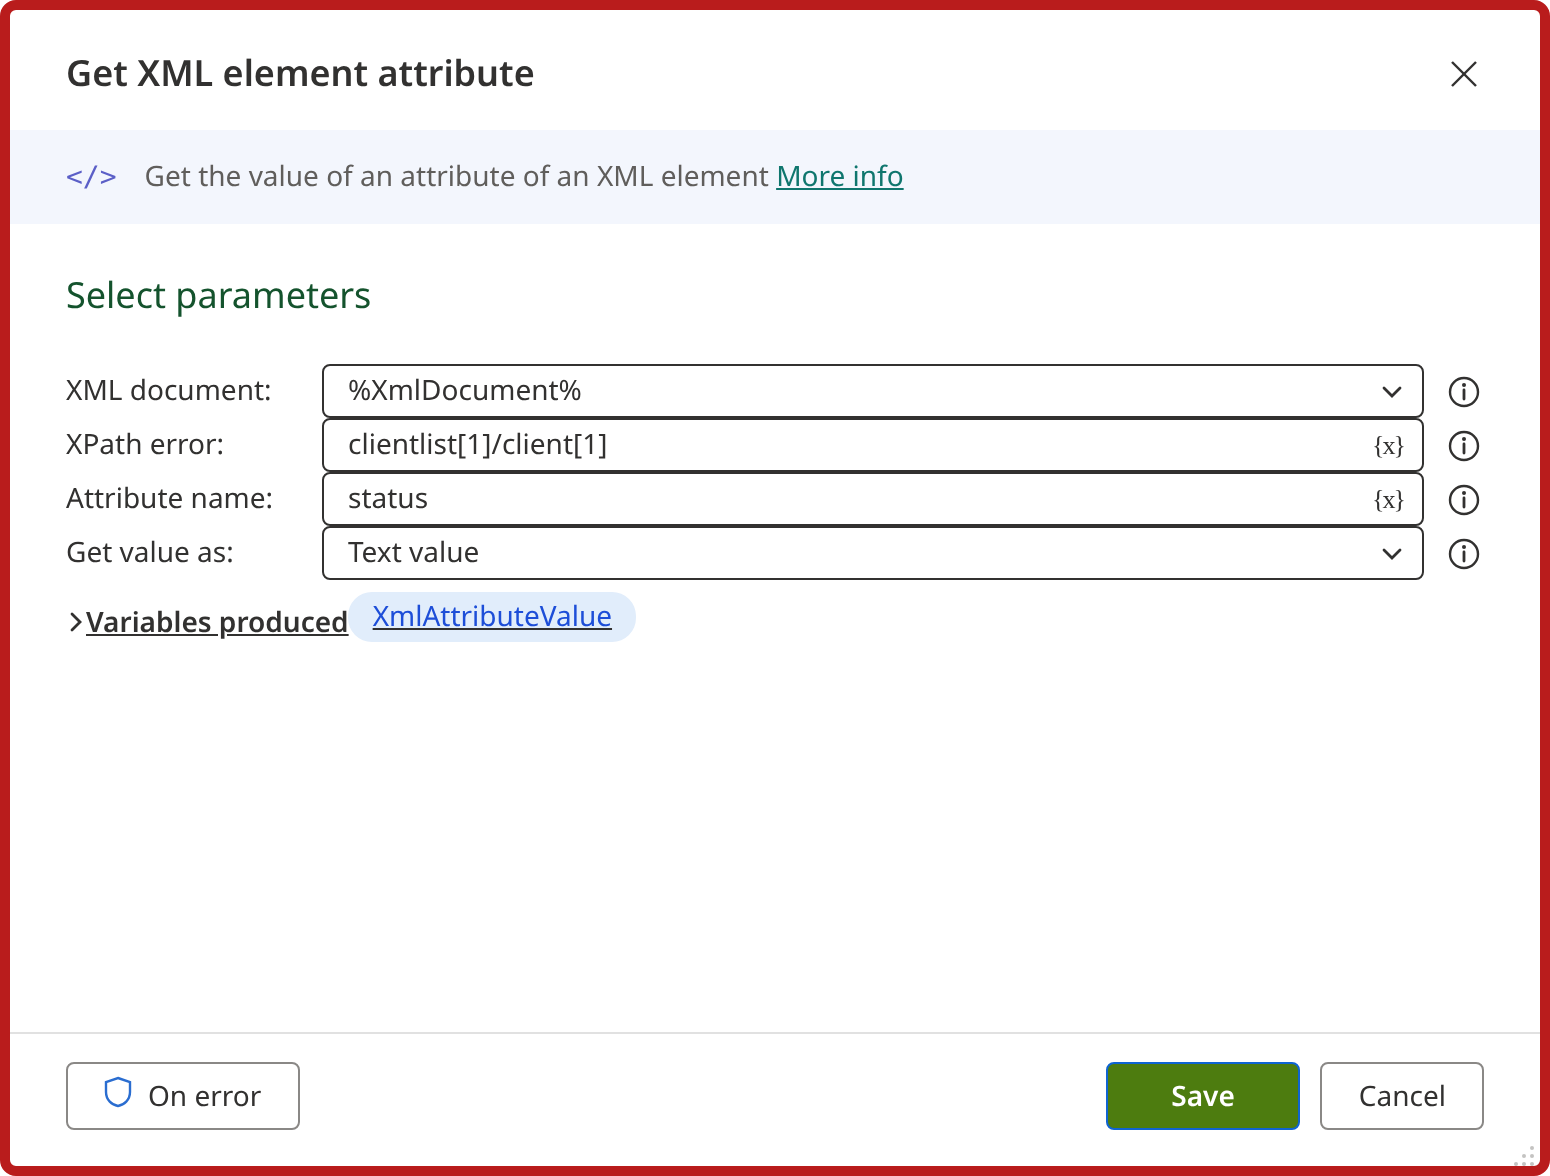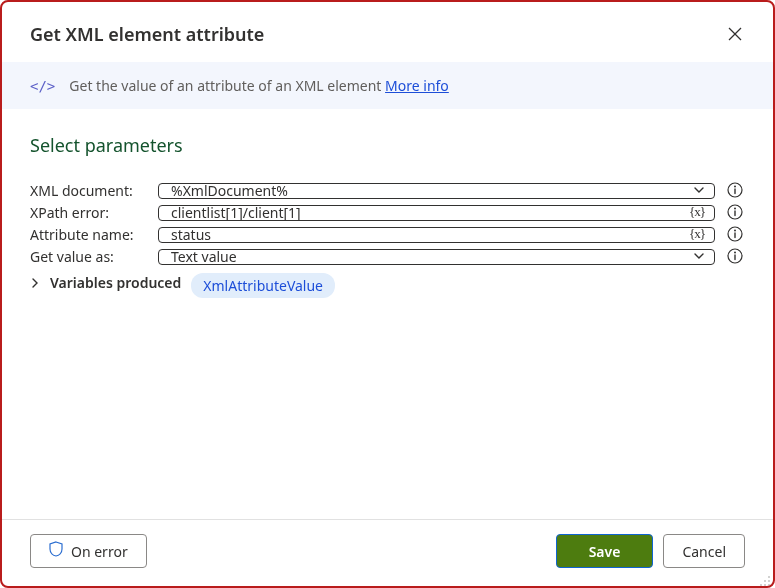--- a/index.html
+++ b/index.html
@@ -1,35 +1,35 @@
 <!DOCTYPE html>
 <html><head>
 <meta charset="utf-8">
 <style>
   html,body{margin:0;padding:0;font-family:"Segoe UI",system-ui,sans-serif;background:#fff;height:100%;}
-  .dialog{width:775px;height:588px;box-sizing:border-box;border:2px solid #b91c1c;border-radius:8px;position:relative;color:#323130;overflow:hidden;display:flex;flex-direction:column;}
+  .dialog{width:775px;height:588px;box-sizing:border-box;border:5px solid #b91c1c;border-radius:8px;position:relative;color:#323130;overflow:hidden;display:flex;flex-direction:column;}
   .header{padding:20px 28px 16px 28px;display:flex;align-items:center;justify-content:space-between;}
   .header h1{margin:0;font-size:18px;font-weight:600;color:#323130;}
   .close-btn{width:20px;height:20px;display:flex;align-items:center;justify-content:center;cursor:pointer;}
   .close-btn svg{width:14px;height:14px;stroke:#323130;}
   .info-banner{background:#f3f6fd;padding:14px 28px;display:flex;align-items:center;gap:14px;color:#605e5c;font-size:14px;}
   .code-icon{color:#5b5fc7;font-family:monospace;}
-  .info-banner a{color:#1d4ed8;text-decoration:underline;cursor:pointer;}
+  .info-banner a{color:#0f766e;text-decoration:underline;cursor:pointer;}
   .body{flex:1;padding:24px 28px 8px 28px;overflow:auto;}
   .section-title{font-size:18px;font-weight:400;color:#14532d;margin:0 0 22px 0;}
   .row{display:flex;align-items:center;gap:10px;}
   .row label{width:118px;font-size:14px;color:#323130;flex-shrink:0;}
   .control{flex:1;position:relative;}
-  .text-input, .select-input{width:100%;height:16px;box-sizing:border-box;border:1px solid #323130;border-radius:4px;padding:0 36px 0 12px;font-size:14px;color:#323130;background:#fff;font-family:inherit;}
+  .text-input, .select-input{width:100%;height:27px;box-sizing:border-box;border:1px solid #323130;border-radius:4px;padding:0 36px 0 12px;font-size:14px;color:#323130;background:#fff;font-family:inherit;}
   .input-icon{position:absolute;right:10px;top:50%;transform:translateY(-50%);color:#323130;display:flex;align-items:center;pointer-events:none;}
   .chevron-down svg{width:12px;height:12px;stroke:#323130;}
   .var-icon{font-size:13px;color:#323130;font-family:"Segoe UI";letter-spacing:-1px;}
   .help-icon{width:20px;height:20px;flex-shrink:0;display:flex;align-items:center;justify-content:center;}
   .help-icon svg{width:16px;height:16px;stroke:#323130;fill:none;}
-  .vars-row{display:flex;align-items:flex-start;gap:10px;margin-top:6px;font-size:14px;}
+  .vars-row{display:flex;align-items:flex-end;margin-top:6px;font-size:14px;text-decoration:underline;}
   .chevron-right svg{width:10px;height:10px;stroke:#323130;}
   .vars-label{font-weight:600;}
   .var-badge{background:#e1edfb;color:#1d4ed8;padding:3px 12px;border-radius:12px;font-size:14px;cursor:pointer;}
   .footer{display:flex;align-items:center;padding:14px 28px 18px 28px;border-top:1px solid #e1e1e1;gap:10px;}
   .btn{height:34px;padding:0 18px;border-radius:4px;font-size:14px;cursor:pointer;display:flex;align-items:center;gap:8px;font-family:inherit;}
   .btn-secondary{background:#fff;border:1px solid #8a8886;color:#323130;}
   .btn-primary{background:#4d7c0f;border:1px solid #0f64d2;color:#fff;font-weight:600;padding:0 32px;}
   .spacer{flex:1;}
   .shield-icon svg{width:14px;height:16px;stroke:#2a6dd0;fill:none;}
   .resize-grip{position:absolute;right:2px;bottom:2px;width:14px;height:14px;opacity:.5;}

